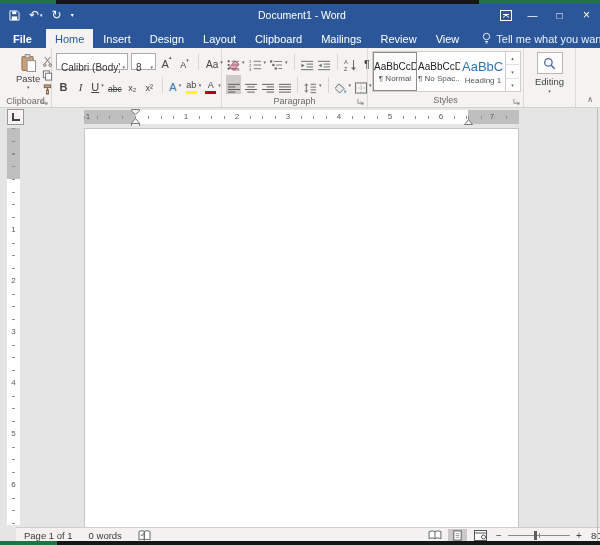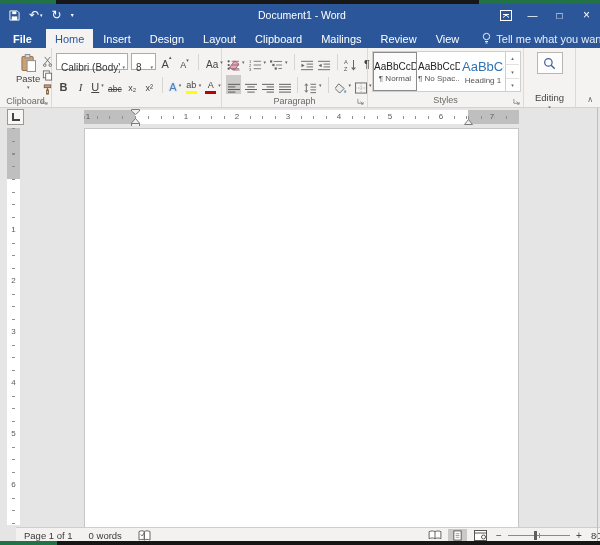--- a/index.html
+++ b/index.html
@@ -82,21 +82,21 @@
   .style-card .sname{font-size:8px;color:#555;white-space:nowrap;max-width:42px;overflow:hidden;}
   .scrollcol{width:13px;border-left:1px solid #d2cfcb;display:flex;flex-direction:column;}
   .scbtn{flex:1;display:flex;align-items:center;justify-content:center;font-size:5px;color:#666;
     border-bottom:1px solid #e3e1dd;}
   .scbtn:last-child{border-bottom:none;flex-direction:column;line-height:.5;}
 
   
   .edit-btn{display:flex;flex-direction:column;align-items:center;margin:4px auto 0;}
   .edit-top{width:24px;height:20px;border:1px solid #b9b6b2;background:#fdfdfd;
     display:flex;align-items:center;justify-content:center;}
-  .edit-label{font-size:9.5px;color:#444;margin-top:18px;}
+  .edit-label{font-size:9.5px;color:#444;margin-top:2px;}
   .collapse-chevron{position:absolute;right:7px;bottom:3px;font-size:8px;color:#6b6965;}
 
   
   .ruler-row{position:absolute;top:108px;left:0;width:600px;height:18px;background:#e5e5e5;}
   .tab-selector{position:absolute;left:7px;top:1px;width:15px;height:14px;background:#f7f6f5;
     border:1px solid #9a9896;display:flex;align-items:center;justify-content:center;}
   .tab-selector .lglyph{width:6px;height:6px;border-left:2px solid #444;border-bottom:2px solid #444;}
   .h-ruler{position:absolute;left:84px;top:2px;width:435px;height:14px;font-size:8px;color:#5a5a5a;}
   .hr-seg{position:absolute;top:0;height:14px;}
   .grey-seg{background:#bfbfbf;}

